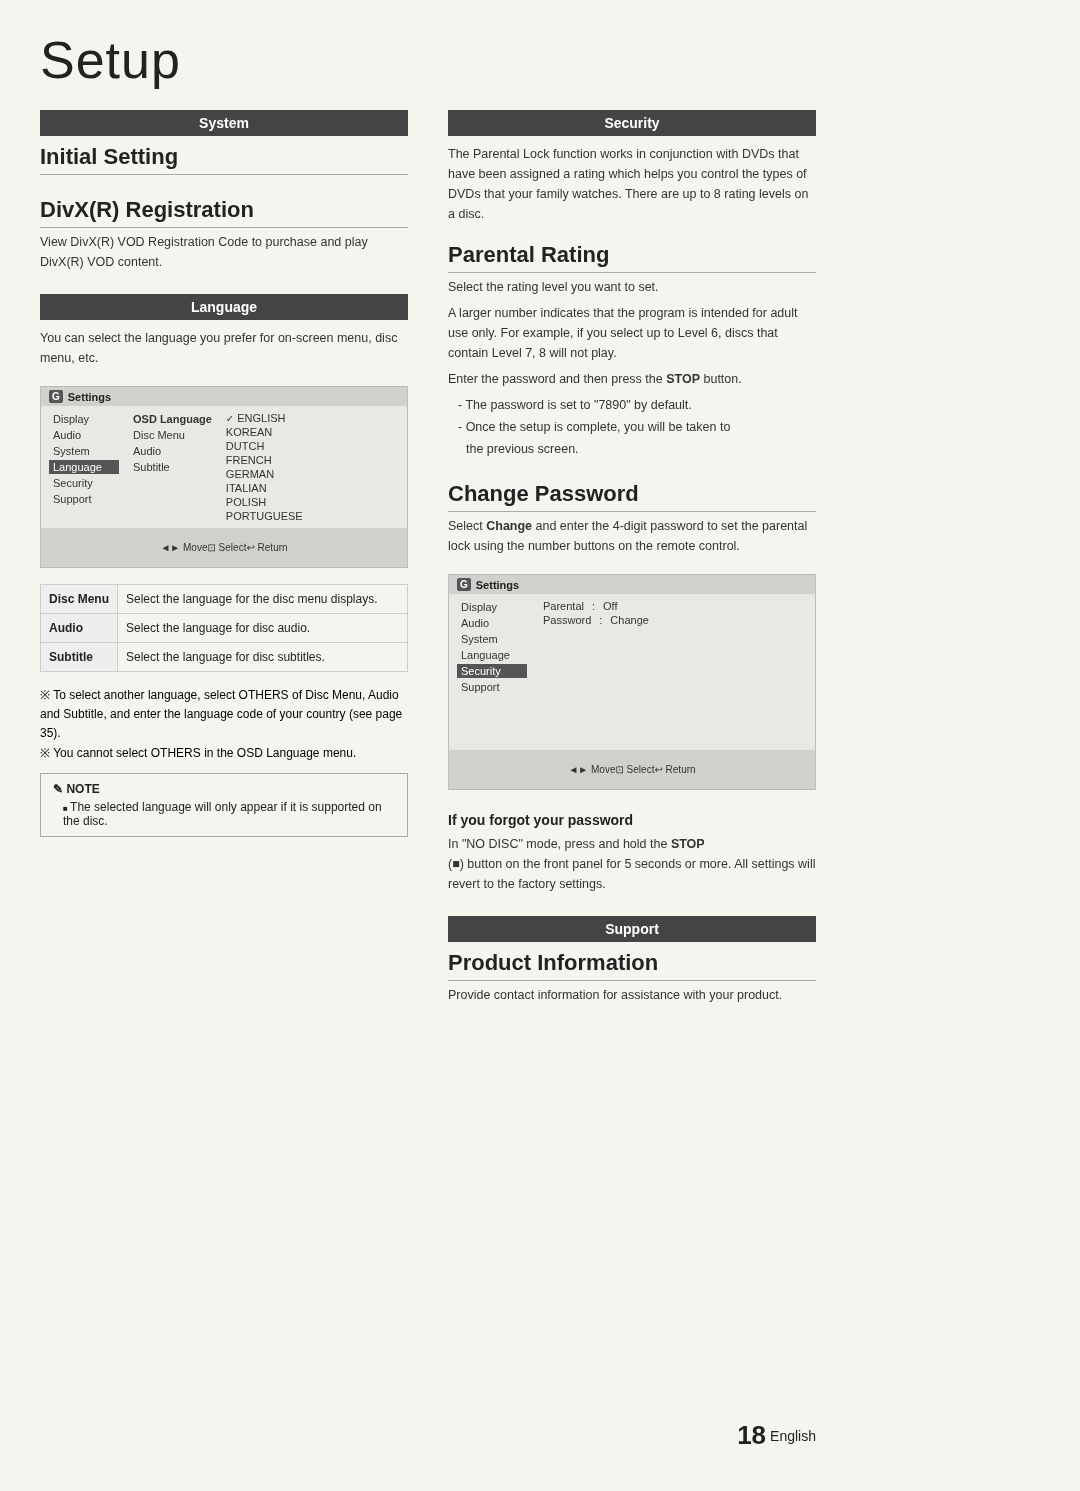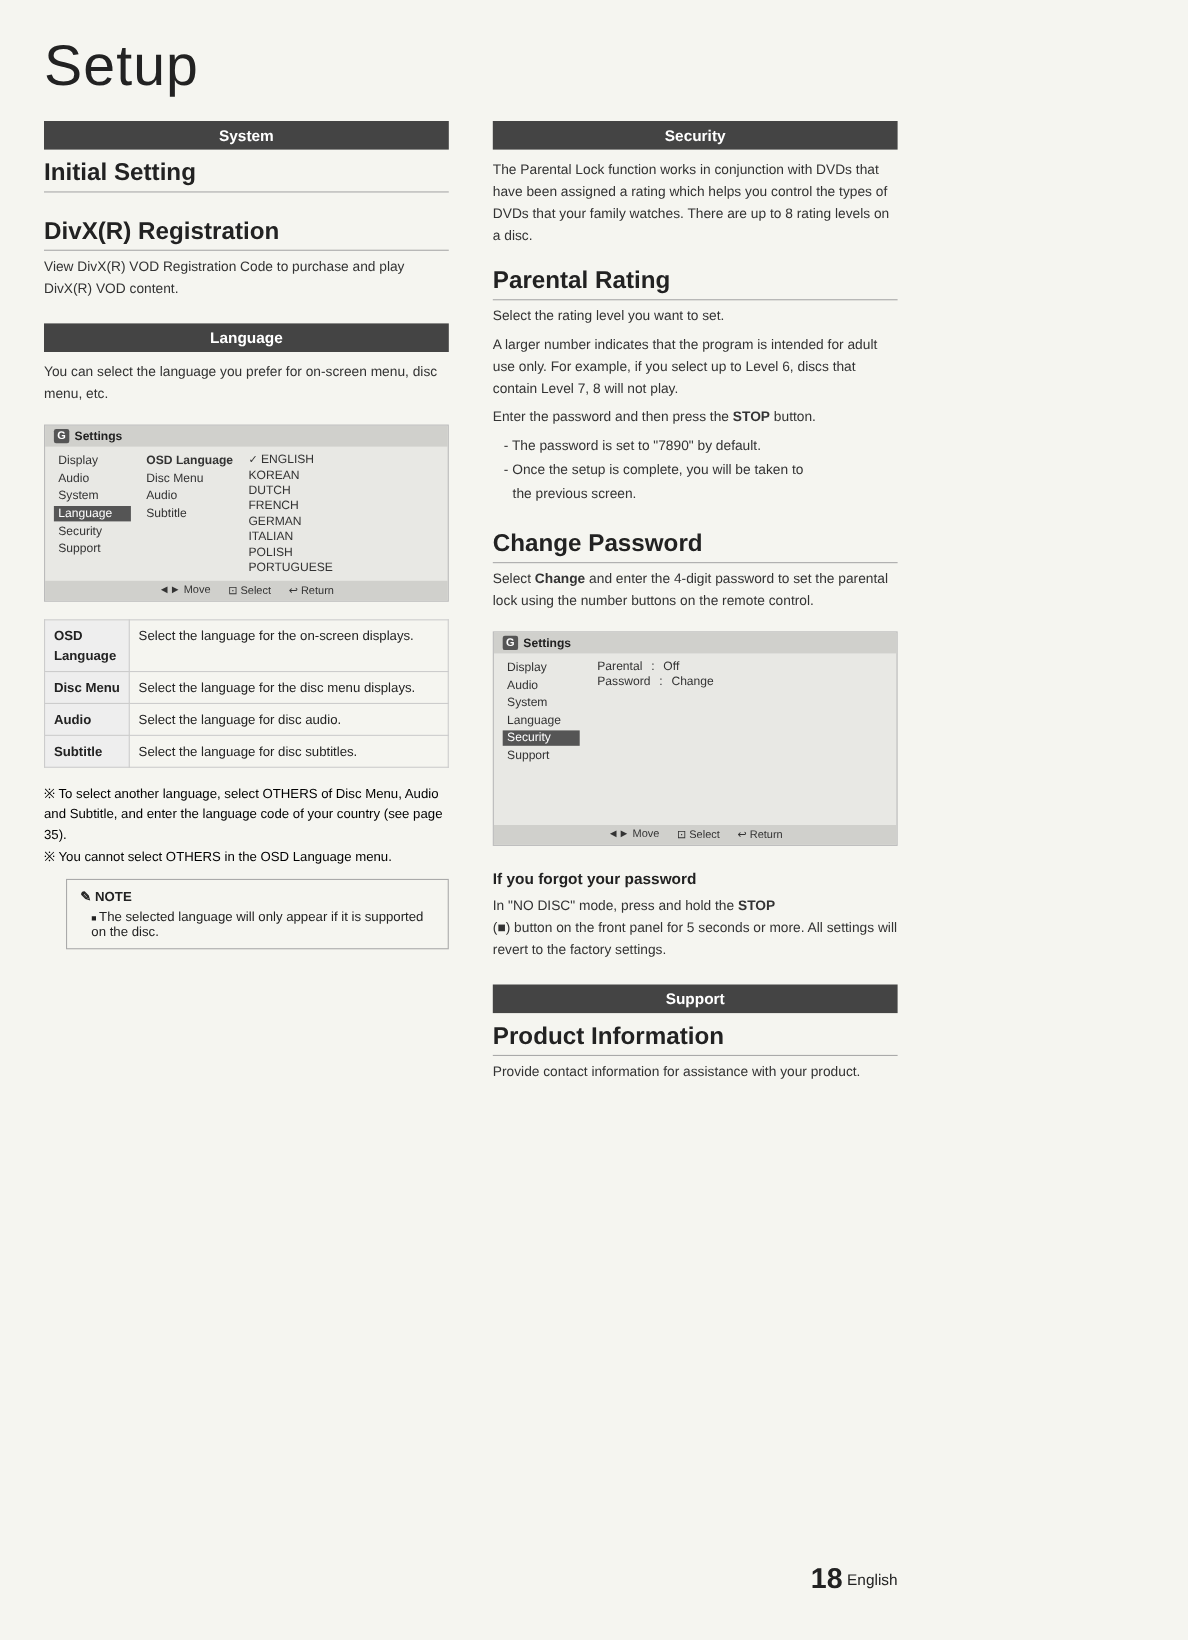--- a/index.html
+++ b/index.html
@@ -163,25 +163,24 @@
       gap: 3px;
     }
 
     .settings-options-item.selected::before {
       content: "✓";
       font-size: 10px;
     }
 
     .settings-box-footer {
       background: #d0d0cc;
-      padding: 3px 8px;
+      padding: 14px 8px;
       font-size: 10px;
       display: flex;
       justify-content: center;
-      gap: 16px;
       color: #333;
     }
 
     
     .lang-table {
       width: 100%;
       border-collapse: collapse;
       margin-bottom: 14px;
       font-size: 12px;
     }
@@ -205,21 +204,20 @@
       color: #000000;
       margin-bottom: 10px;
       line-height: 1.6;
     }
 
     .note-box {
       border: 1px solid #aaa;
       padding: 8px 12px;
       margin-top: 10px;
       font-size: 12px;
-      margin-left: 20px;
     }
 
     .note-box .note-title {
       font-weight: bold;
       margin-bottom: 4px;
     }
 
     .note-box ul {
       list-style: none;
       padding-left: 10px;
@@ -381,24 +379,20 @@
         </div>
         <div class="settings-box-footer">
           <span>◄► Move</span>
           <span>⊡ Select</span>
           <span>↩ Return</span>
         </div>
       </div>
 
       <table class="lang-table">
         <tbody>
-          <tr>
-            <td><span style="font-weight:bold">OSD</span><br><span style="font-weight:bold">Language</span></td>
-            <td>Select the language for the on-screen displays.</td>
-          </tr>
           <tr>
             <td><span style="font-weight:bold">Disc Menu</span></td>
             <td>Select the language for the disc menu displays.</td>
           </tr>
           <tr>
             <td><span style="font-weight:bold">Audio</span></td>
             <td>Select the language for disc audio.</td>
           </tr>
           <tr>
             <td><span style="font-weight:bold">Subtitle</span></td>

